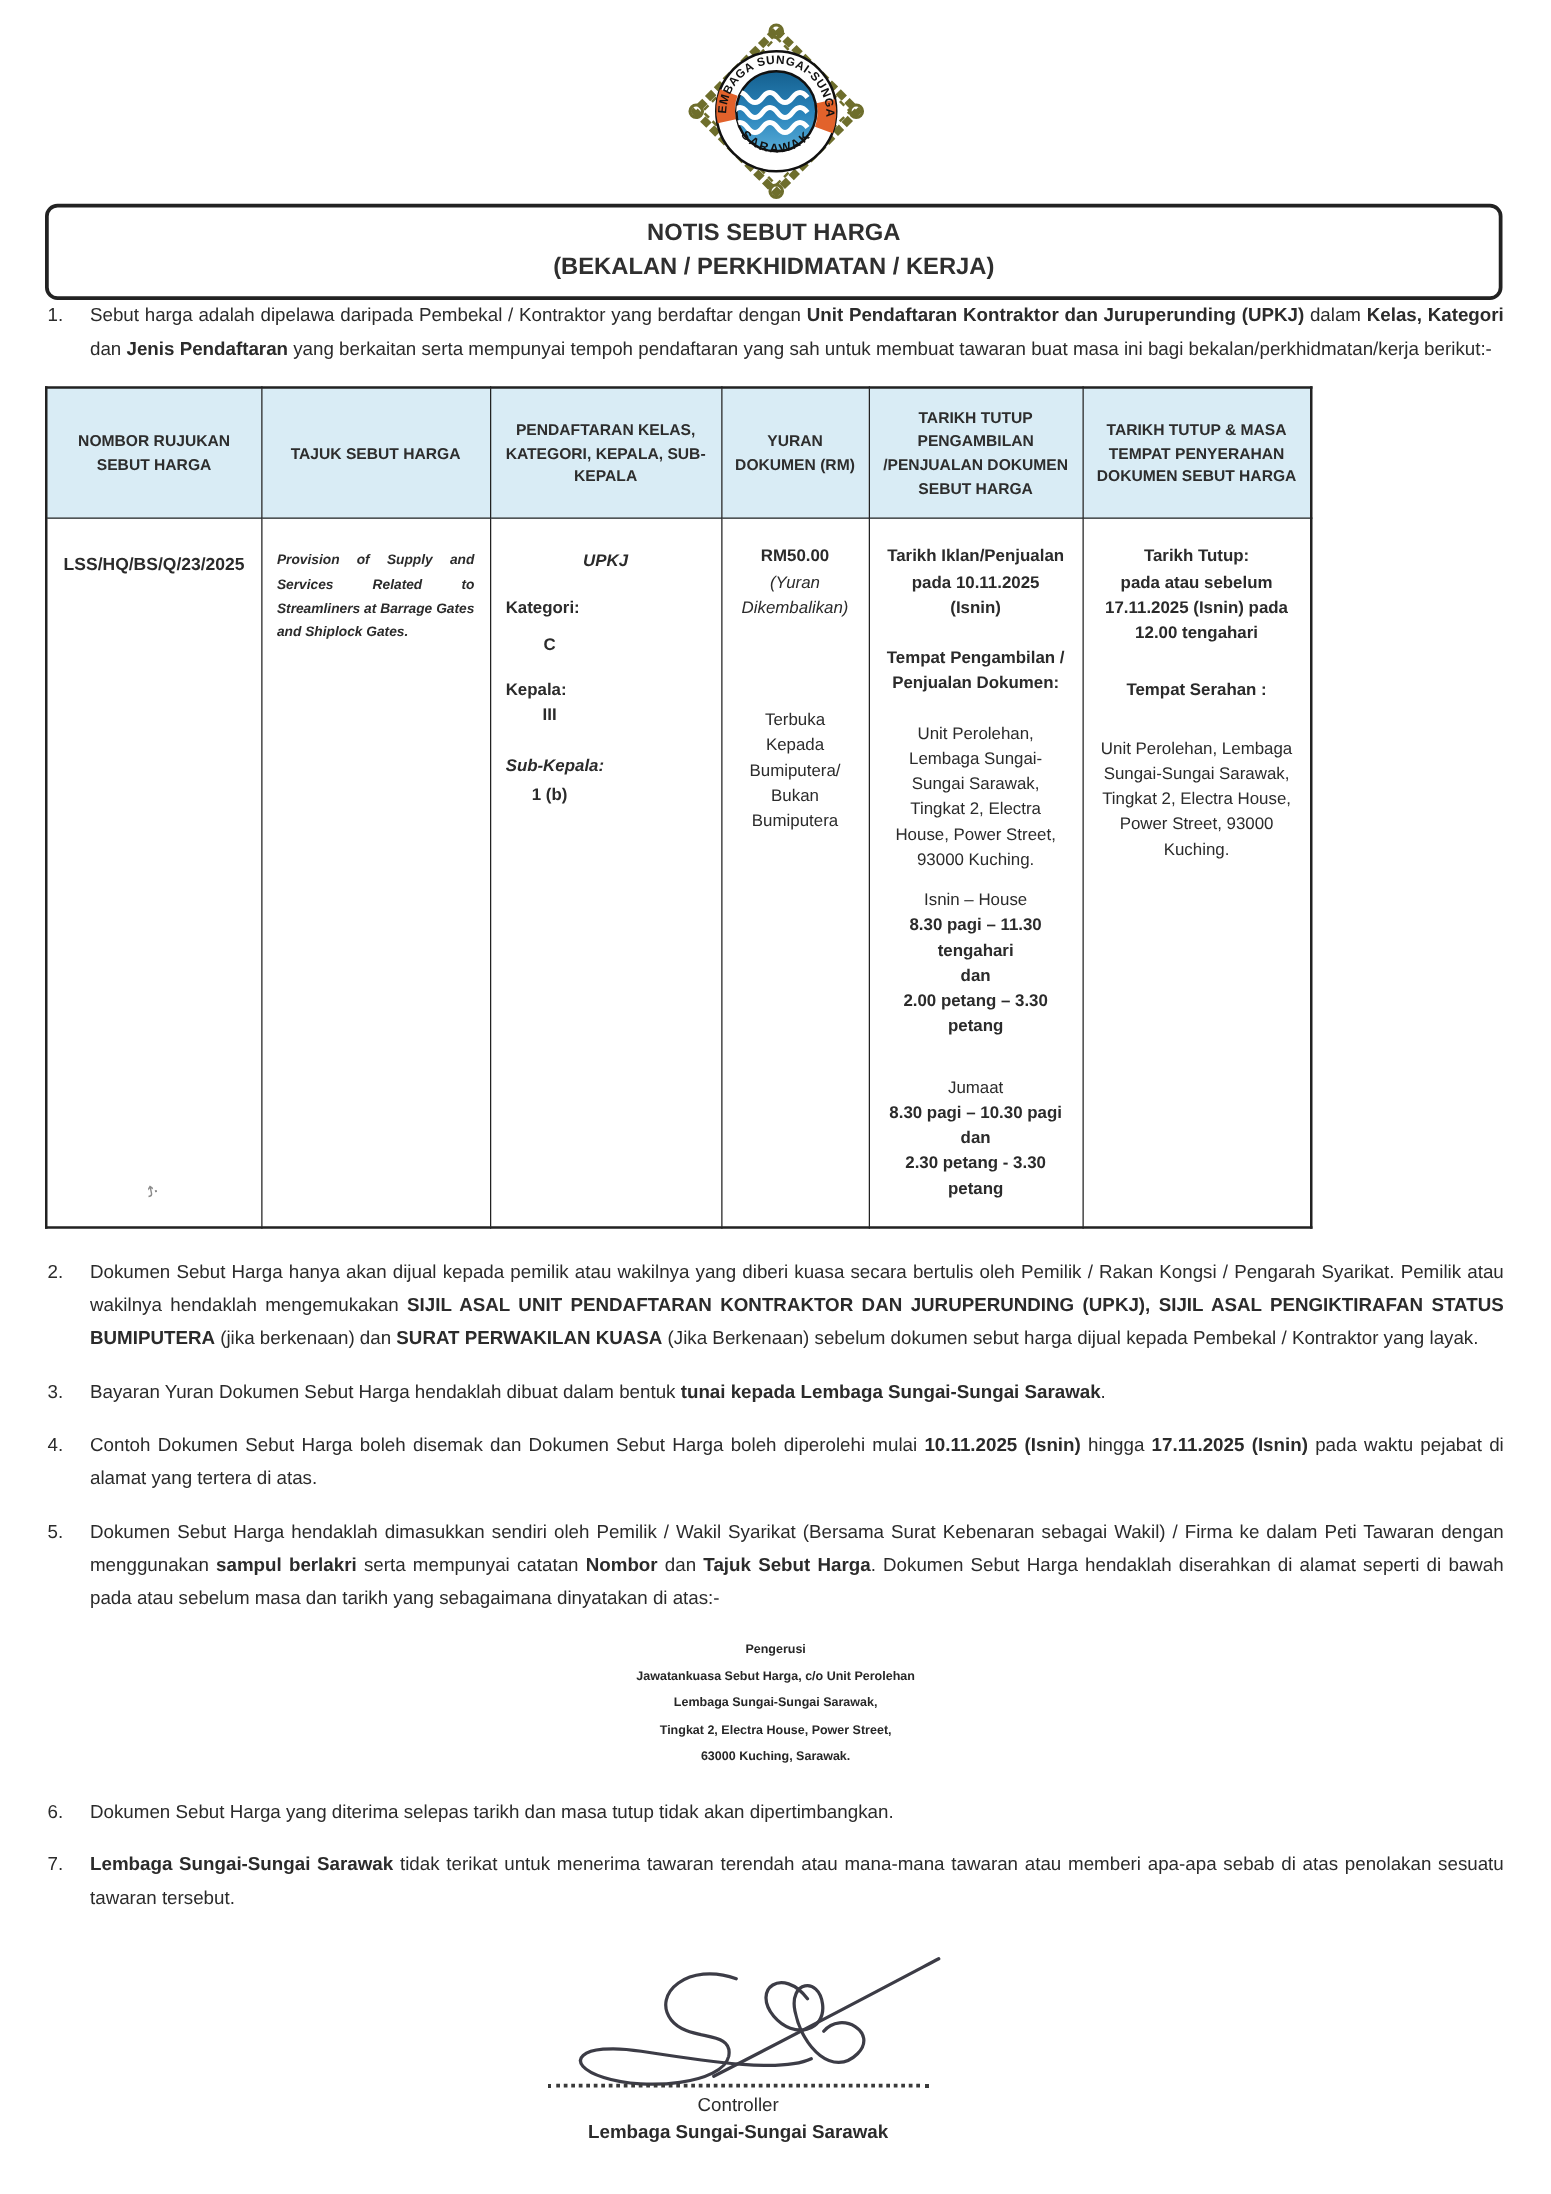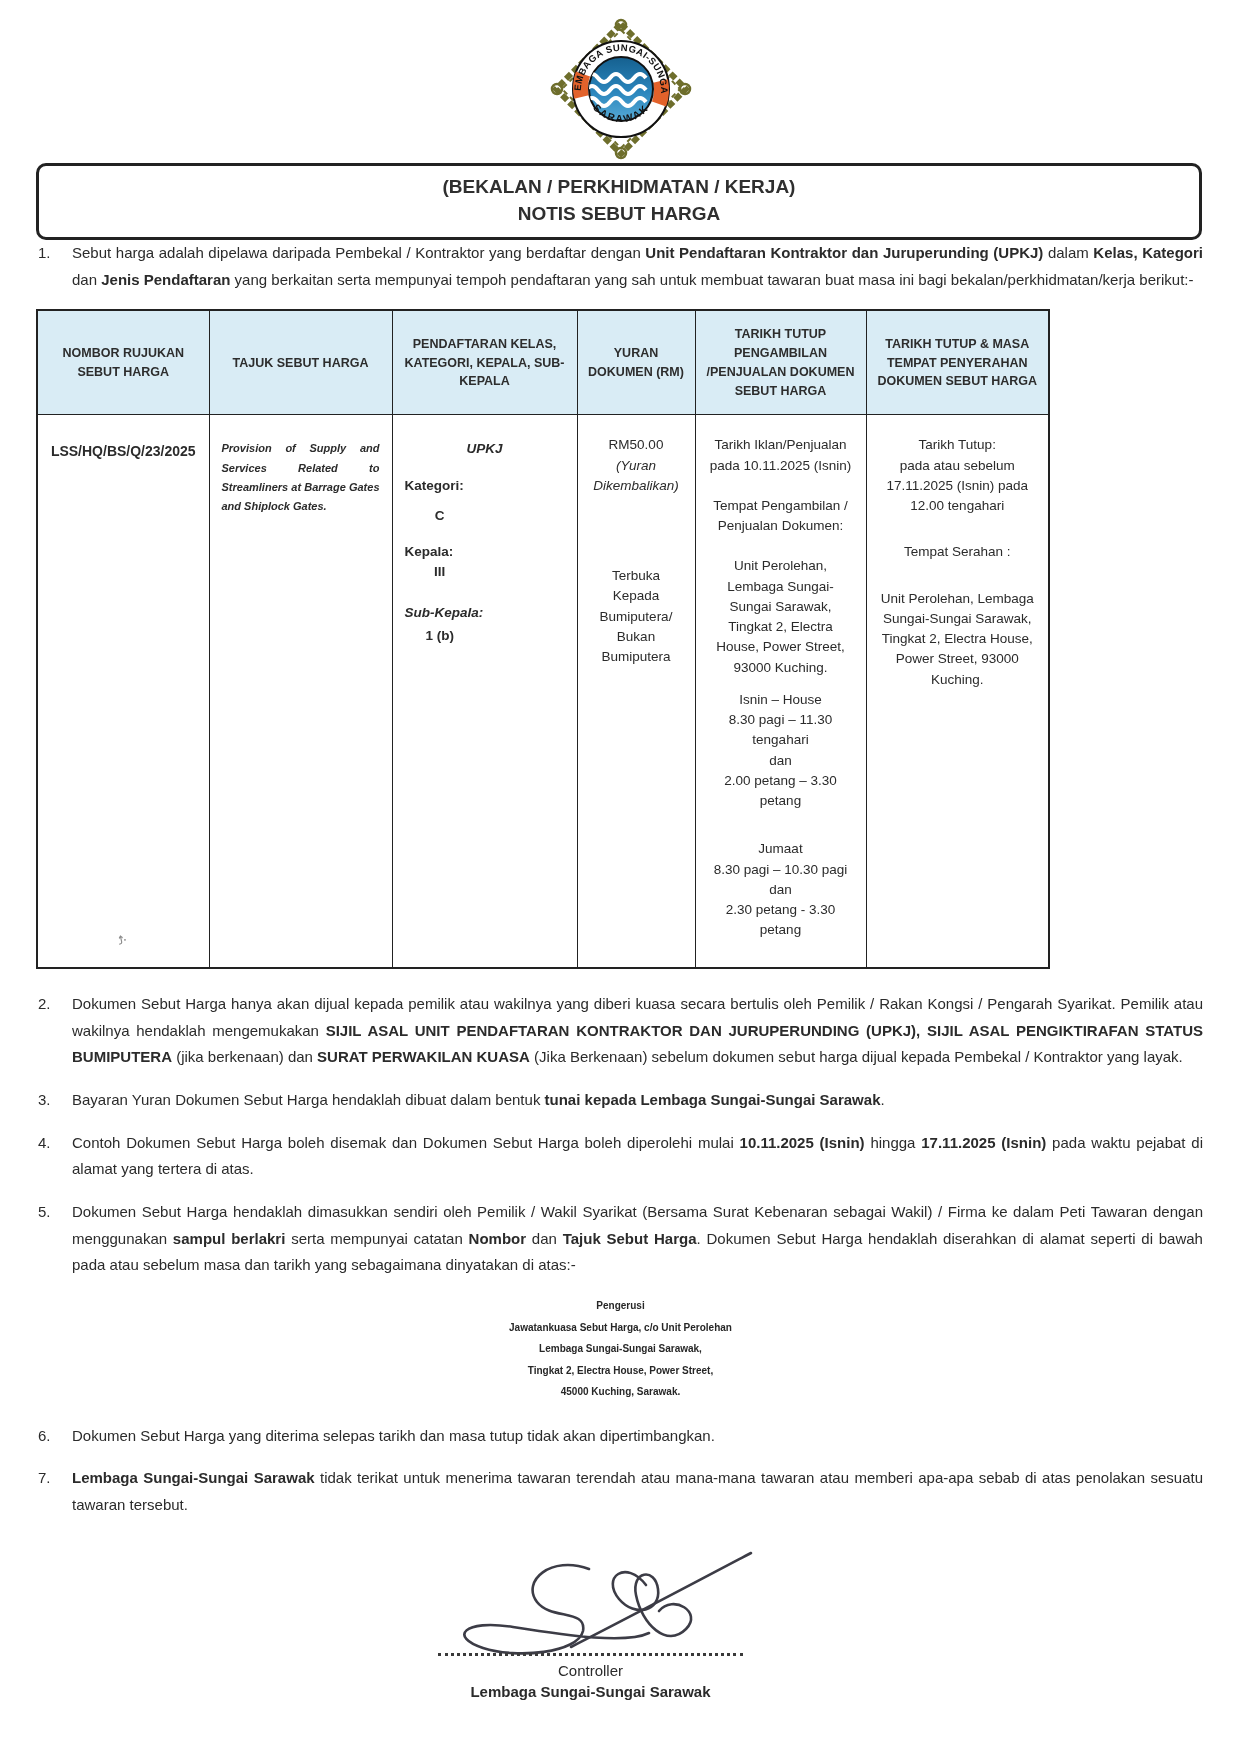--- a/index.html
+++ b/index.html
@@ -32,21 +32,21 @@
   td.c-ref{font-weight:bold;text-align:center;padding-top:26px;font-size:14px;position:relative;}
   td.c-title{font-weight:bold;font-style:italic;text-align:justify;padding-top:24px;font-size:11px;line-height:1.75;}
   td.c-reg{padding-top:24px;}
   .reg-org{text-align:center;font-weight:bold;margin-bottom:16px;font-style:italic;}
   .reg-row{display:flex;margin-bottom:16px;flex-direction:column;}
   .reg-row .lab{width:56%;font-weight:bold;}
   .reg-row .lab.it{font-style:italic;}
   .reg-row .val{width:44%;text-align:center;font-weight:bold;}
   .blocks{text-align:center;}
   .blocks div{margin:0;}
-  .blocks .b{font-weight:normal;}
+  .blocks .b{font-weight:bold;}
   .blocks .i{font-style:italic;}
   
   .address{ text-align:center;font-weight:bold;font-size:10px;line-height:2.15;margin:10px 0 20px 0;color:#272727;}
   .sig-wrap{margin:28px 0 0 0;display:flex;flex-direction:column;align-items:center;}
   .sig-art{margin-left:-40px;}
   .dotline{width:305px;border-bottom:3px dotted #3a3a3a;margin-top:-14px;margin-left:-60px;}
   .sig-name{font-size:15px;margin-top:6px;margin-left:-60px;}
   .sig-org{font-size:15px;font-weight:bold;margin-top:4px;margin-left:-60px;}
   .pen-mark{position:absolute;left:80px;bottom:18px;color:#8a8a8a;font-size:11px;transform:rotate(-12deg);}
 </style>
@@ -93,22 +93,22 @@
     <text font-size="9.5" font-weight="bold" font-family="Liberation Sans, sans-serif" fill="#111" letter-spacing="0.5">
       <textPath href="#arcTop" startOffset="50%" text-anchor="middle">LEMBAGA SUNGAI-SUNGAI</textPath>
     </text>
     <text font-size="10" font-weight="bold" font-family="Liberation Sans, sans-serif" fill="#111" letter-spacing="2">
       <textPath href="#arcBot" startOffset="50%" text-anchor="middle">SARAWAK</textPath>
     </text>
   </svg>
 </div>
 
 <div class="title-box">
+  <div>NOTIS SEBUT HARGA</div>
   <div>(BEKALAN / PERKHIDMATAN / KERJA)</div>
-  <div>NOTIS SEBUT HARGA</div>
 </div>
 
 <div class="content">
 
   <div class="item">
     <div class="num">1.</div>
     <div class="body"><span>Sebut harga adalah dipelawa daripada Pembekal / Kontraktor yang berdaftar dengan </span><span style="font-weight: bold;">Unit Pendaftaran Kontraktor dan Juruperunding (UPKJ)</span><span> dalam </span><span style="font-weight: bold;">Kelas, Kategori</span><span> dan </span><span style="font-weight: bold;">Jenis Pendaftaran</span><span> yang berkaitan serta mempunyai tempoh pendaftaran yang sah untuk membuat tawaran buat masa ini bagi bekalan/perkhidmatan/kerja berikut:-</span></div>
   </div>
 
   <table class="sh-table">
@@ -203,21 +203,21 @@
   <div class="item">
     <div class="num">5.</div>
     <div class="body"><span>Dokumen Sebut Harga hendaklah dimasukkan sendiri oleh Pemilik / Wakil Syarikat (Bersama Surat Kebenaran sebagai Wakil) / Firma ke dalam Peti Tawaran dengan menggunakan </span><span style="font-weight: bold;">sampul berlakri</span><span> serta mempunyai catatan </span><span style="font-weight: bold;">Nombor</span><span> dan </span><span style="font-weight: bold;">Tajuk Sebut Harga</span><span>. Dokumen Sebut Harga hendaklah diserahkan di alamat seperti di bawah pada atau sebelum masa dan tarikh yang sebagaimana dinyatakan di atas:-</span></div>
   </div>
 
   <div class="address">
     <div>Pengerusi</div>
     <div>Jawatankuasa Sebut Harga, c/o  Unit Perolehan</div>
     <div>Lembaga Sungai-Sungai Sarawak,</div>
     <div>Tingkat 2, Electra House, Power Street,</div>
-    <div>45000 Kuching, Sarawak.</div>
+    <div>63000 Kuching, Sarawak.</div>
   </div>
 
   <div class="item">
     <div class="num">6.</div>
     <div class="body"><span>Dokumen Sebut Harga yang diterima selepas tarikh dan masa tutup tidak akan dipertimbangkan.</span></div>
   </div>
   <div class="item">
     <div class="num">7.</div>
     <div class="body"><span style="font-weight: bold;">Lembaga Sungai-Sungai Sarawak</span><span> tidak terikat untuk menerima tawaran terendah atau mana-mana tawaran atau memberi apa-apa sebab di atas penolakan sesuatu tawaran tersebut.</span></div>
   </div>

